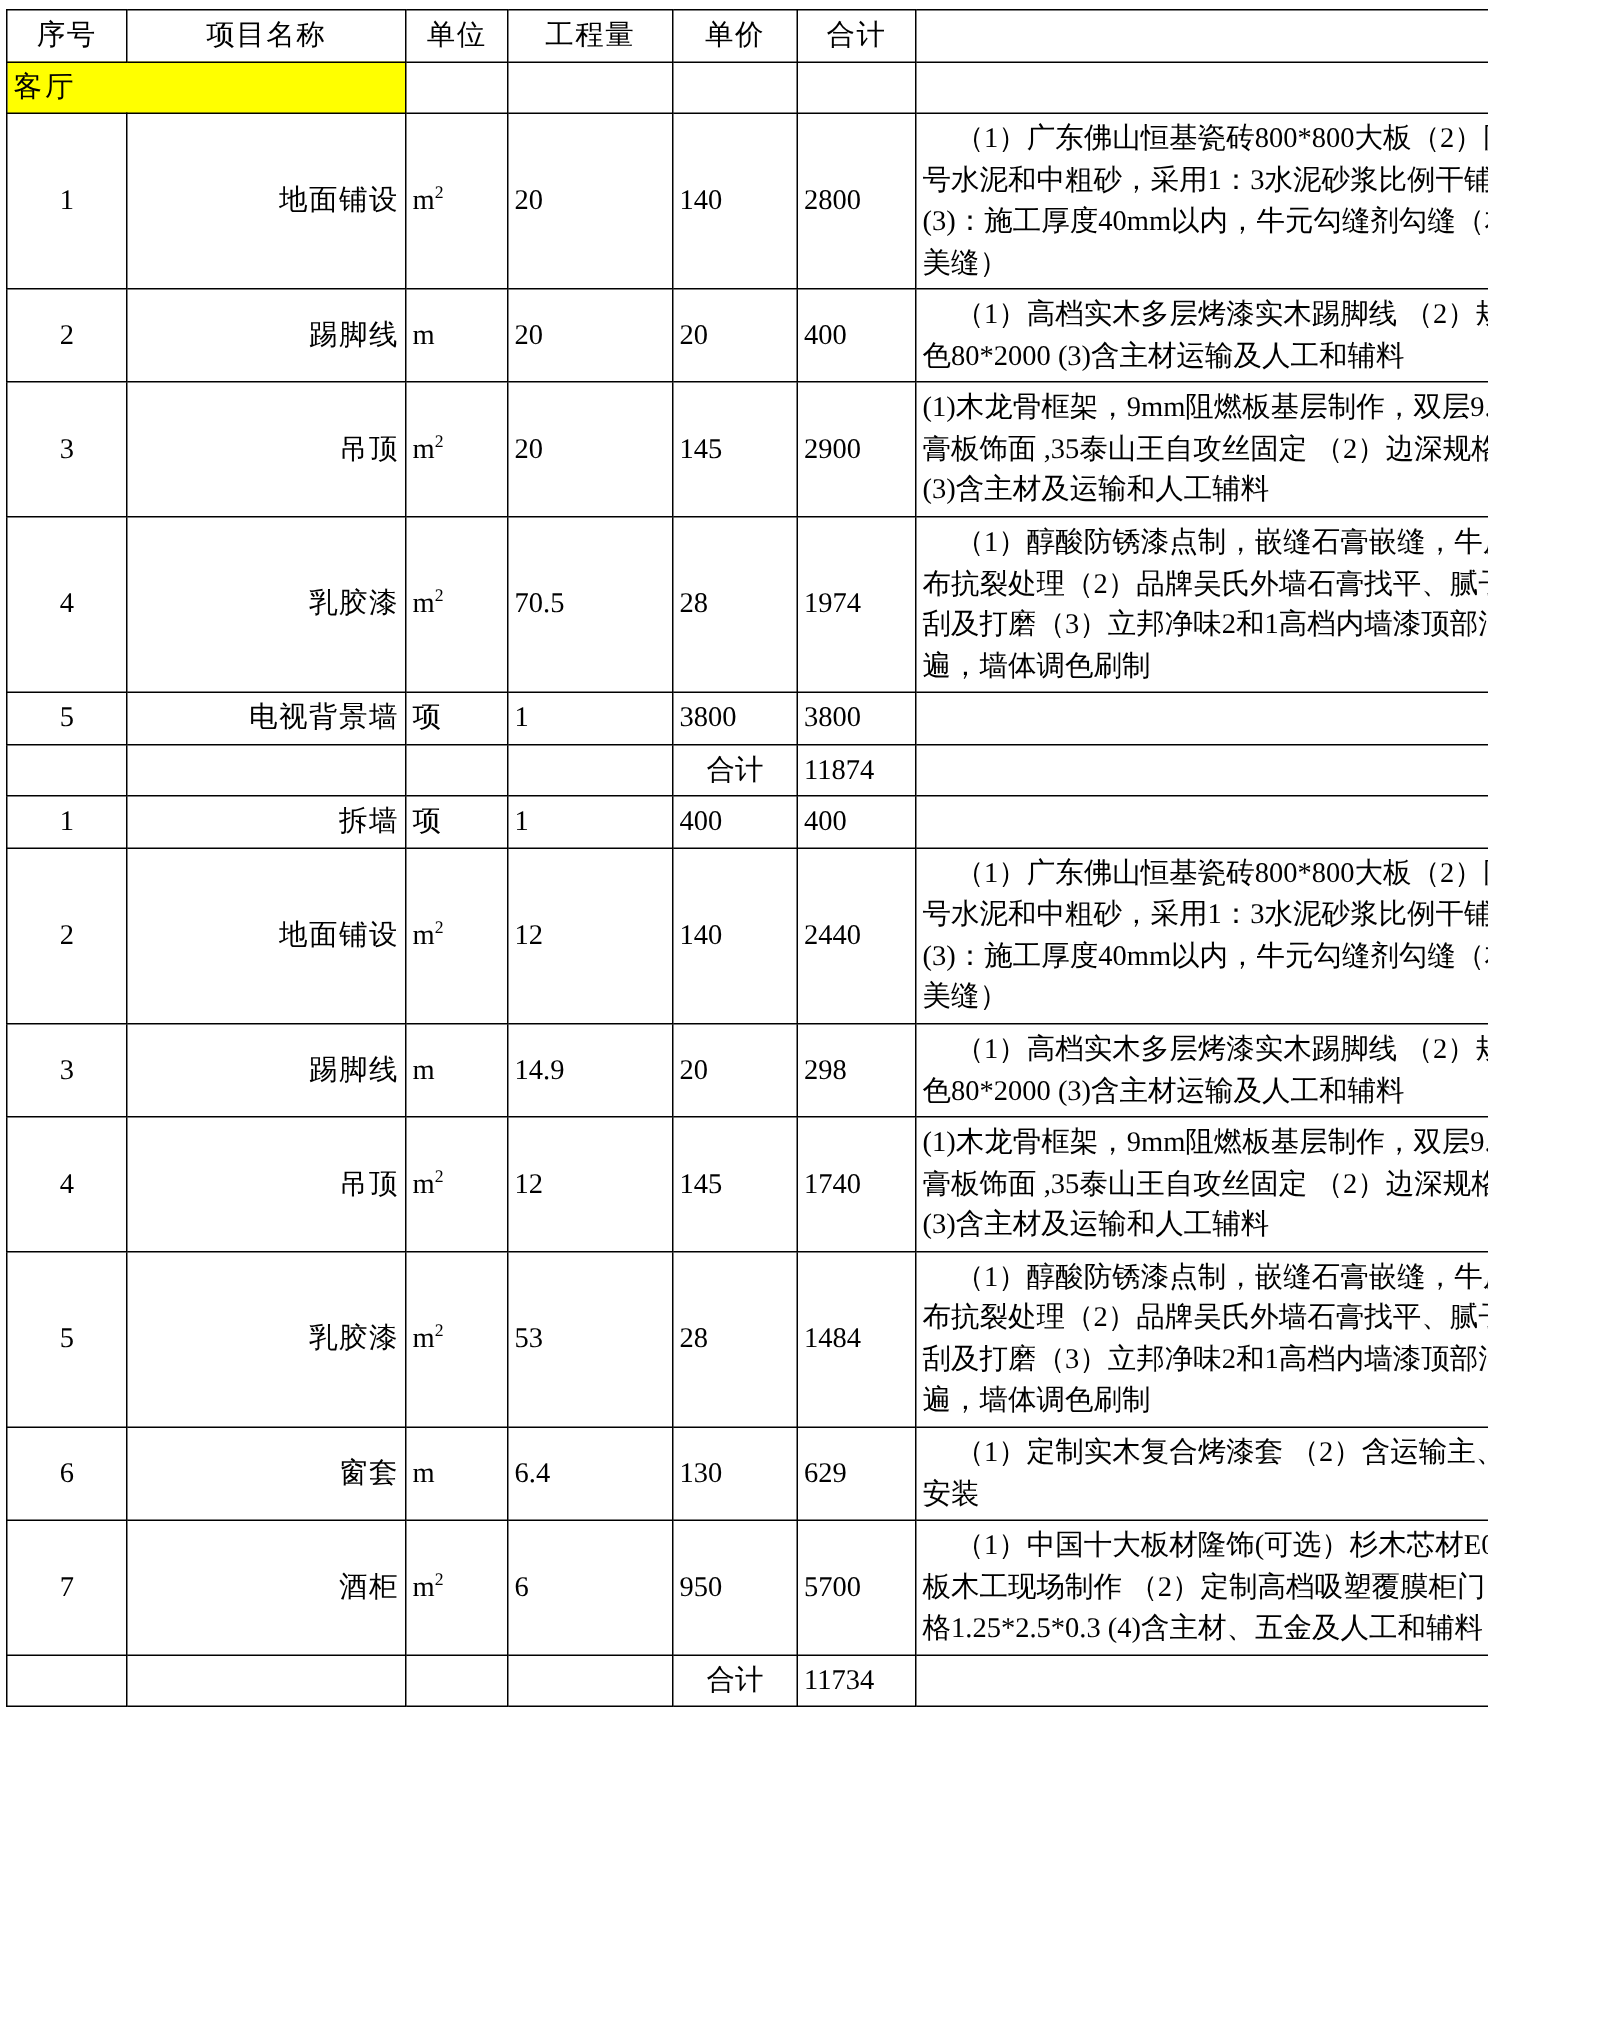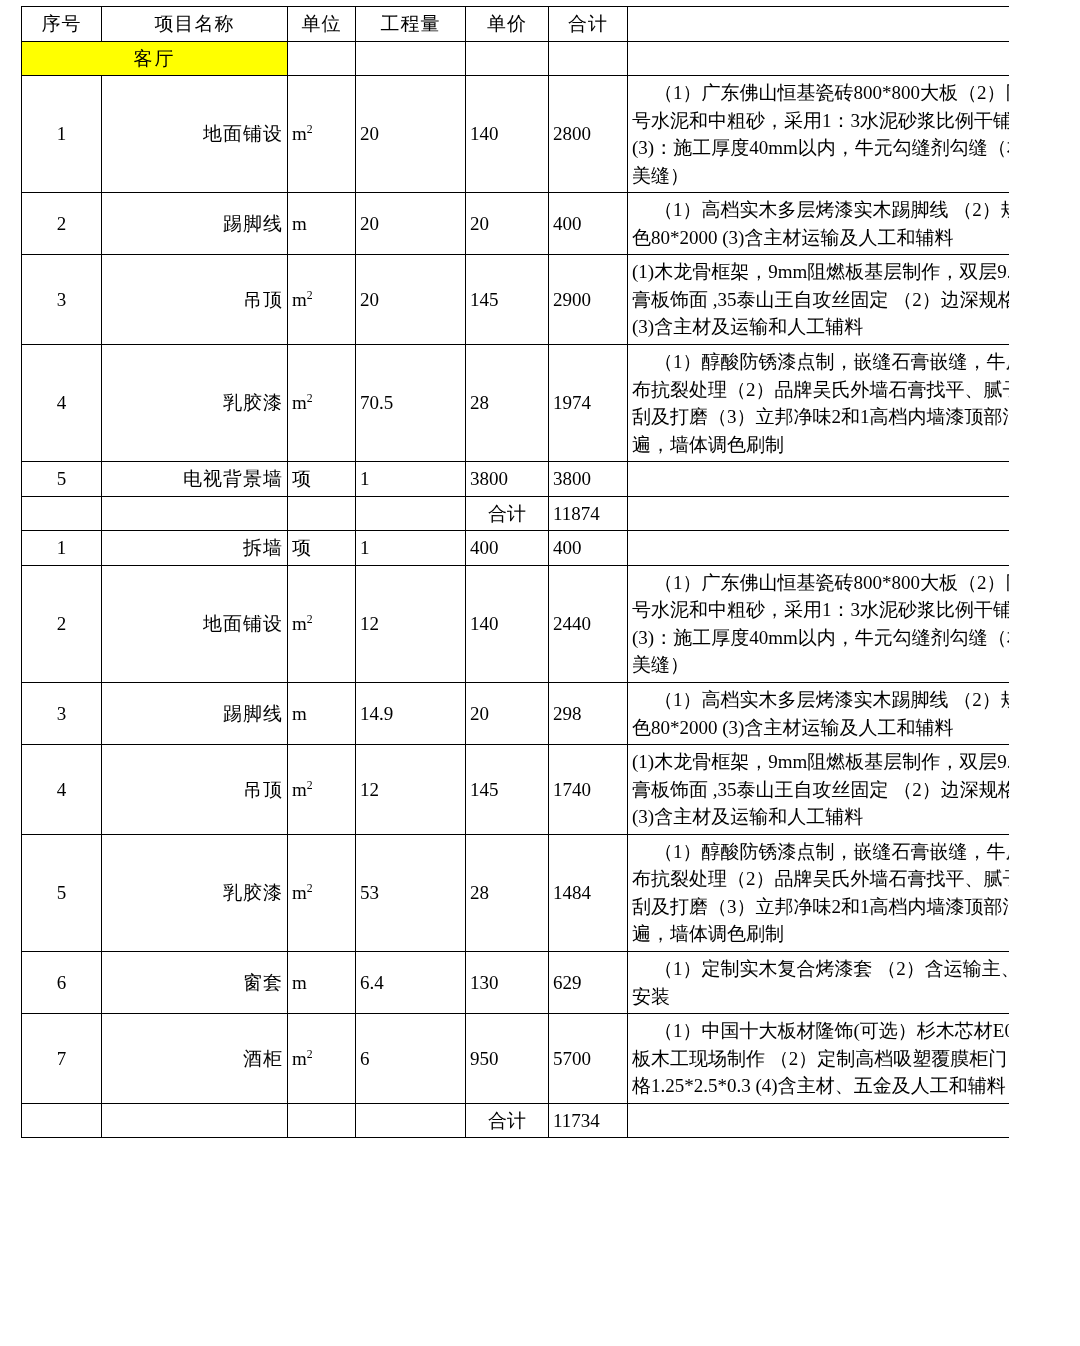--- a/index.html
+++ b/index.html
@@ -9,21 +9,20 @@
   }
   body {
     width: 1080px;
     font-family: "Liberation Serif", "DejaVu Serif", serif;
     color: #000000;
   }
   #sheet {
     width: 992px;
     box-sizing: border-box;
     padding: 6px 4px 0 4px;
-    margin-left: 17px;
   }
   table.quote {
     border-collapse: collapse;
     table-layout: fixed;
     width: 1072px;
     margin: 0;
   }
   table.quote td, table.quote th {
     border: 1px solid #000000;
     vertical-align: middle;
@@ -43,21 +42,21 @@
   .head td {
     text-align: center;
     font-size: 20px;
     padding: 6px 4px;
     letter-spacing: 1px;
   }
   .head td.blank { border-right: 1px solid #000; }
 
   .section td {
     background: #ffff00;
-    text-align: center;
+    text-align: left;
     font-weight: bold;
     font-size: 21px;
     padding: 5px 4px;
     letter-spacing: 2px;
   }
   .section td.empty {
     background: #ffffff;
   }
 
   td.ctr { text-align: left; }

